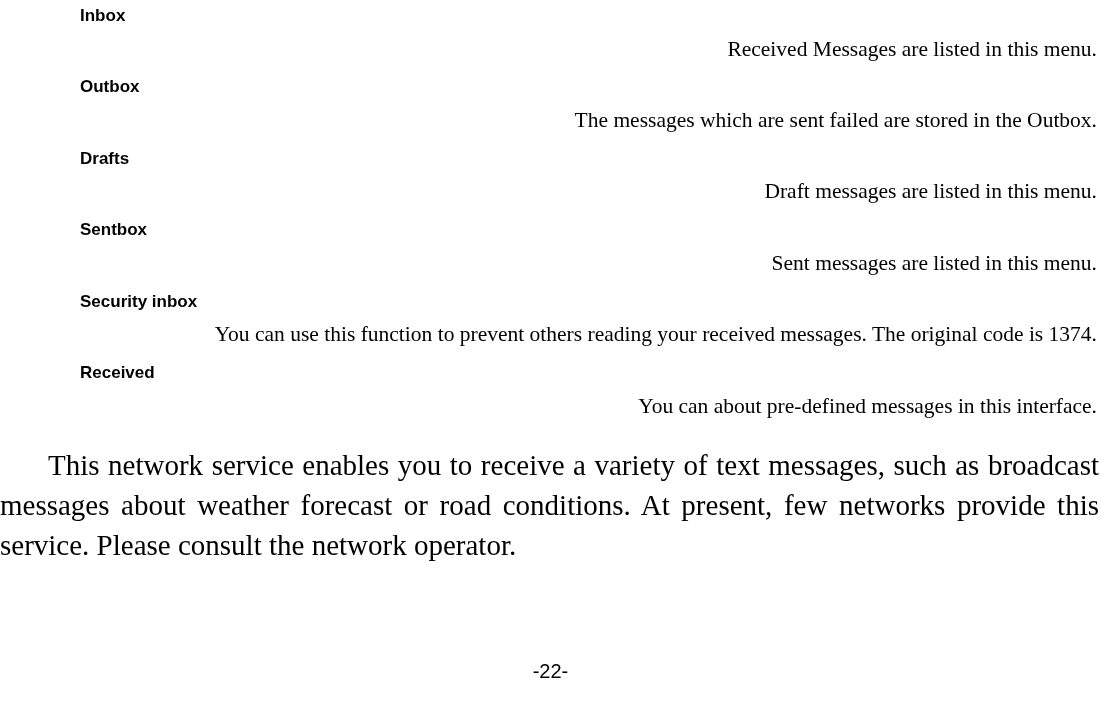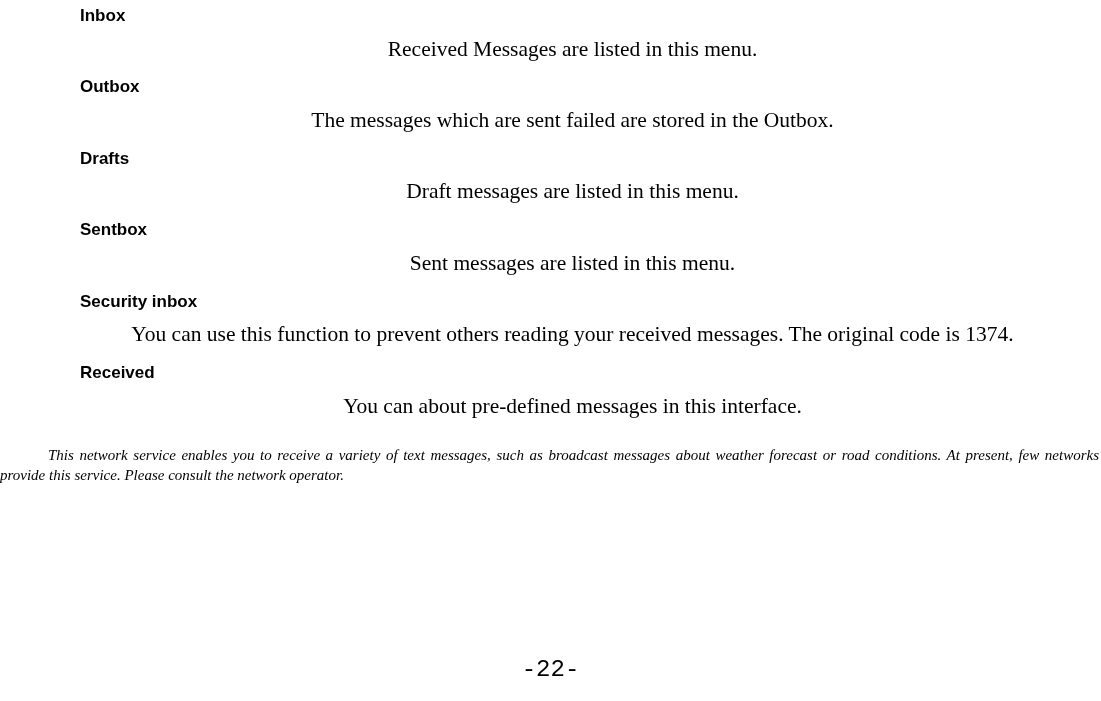--- a/index.html
+++ b/index.html
@@ -33,47 +33,46 @@
     padding-left: 80px;
     line-height: 1.15;
   }
   .body-para {
     font-family: "Times New Roman", Times, serif;
     font-size: 21.5px;
     margin: 0;
     padding-left: 48px;
     padding-right: 4px;
     line-height: 1.25;
-    text-align: center;
+    text-align: right;
   }
   .body-para-justify {
     font-family: "Times New Roman", Times, serif;
-    font-size: 15px;
+    font-size: 29px;
     margin: 0;
     padding-left: 0px;
     padding-right: 2px;
     text-indent: 48px;
     line-height: 1.38;
     text-align: justify;
     text-justify: inter-word;
-    font-style: italic;
   }
   .section {
     margin-bottom: 0;
   }
   .gap-after-heading { height: 10px; }
   .gap-after-para    { height: 15px; }
   .page-number {
     position: absolute;
     bottom: 18px;
     left: 0;
     right: 0;
     text-align: center;
-    font-family: Liberation Mono, monospace;
-    font-size: 24px;
+    font-family: Liberation Sans, sans-serif;
+    font-size: 20px;
   }
   
   .top-pad { height: 6px; }
 </style>
 </head>
 <body>
 
 <div class="page">
   <div class="content">
     <div class="top-pad"></div>

